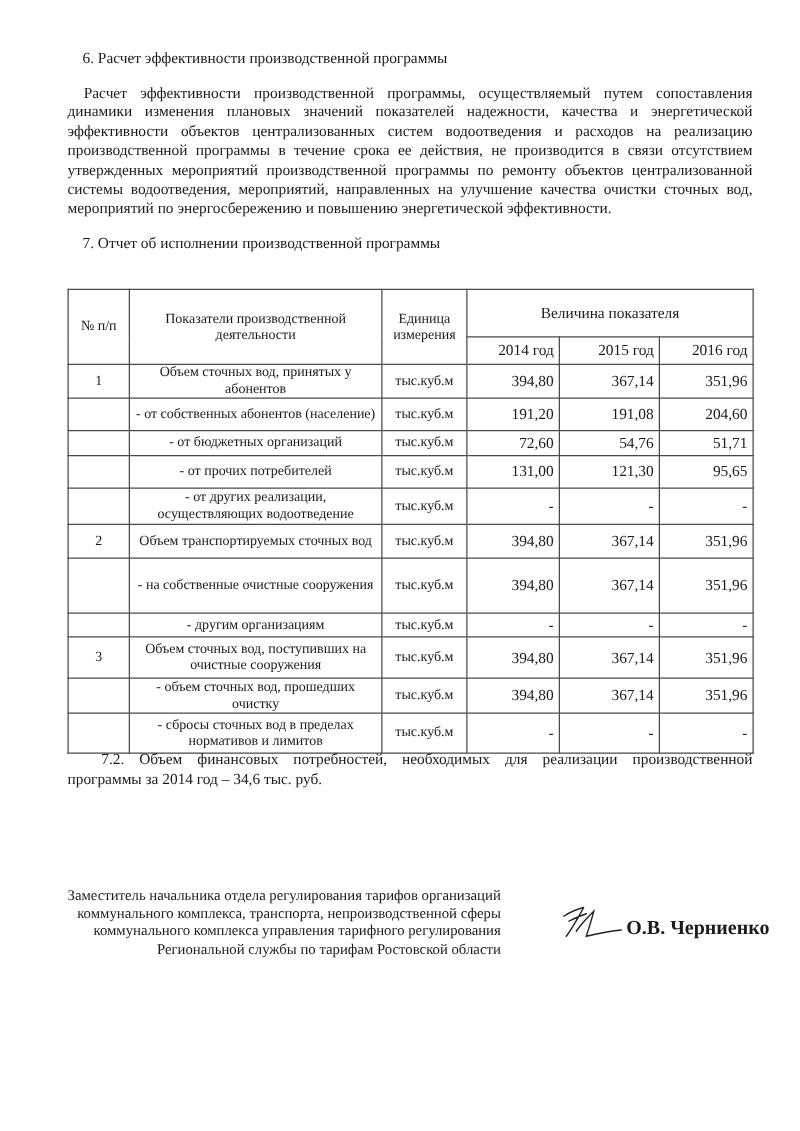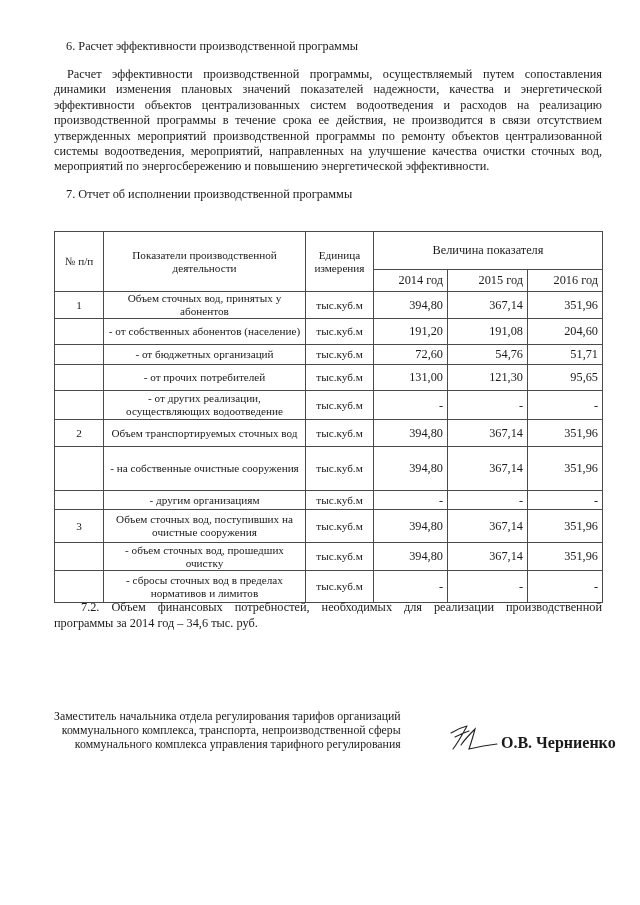--- a/index.html
+++ b/index.html
@@ -144,19 +144,20 @@
   </table>
 
 <div class="p fin">
   <div>7.2. Объем финансовых потребностей, необходимых для реализации производственной программы за 2014 год – 34,6 тыс. руб.</div>
 </div>
 
 <div class="p sign">
   <div>Заместитель начальника отдела регулирования тарифов организаций</div>
   <div>коммунального комплекса, транспорта, непроизводственной сферы</div>
   <div>коммунального комплекса управления тарифного регулирования</div>
+  <div>Региональной службы по тарифам Ростовской области</div>
 </div>
 
 <svg class="sigsvg" width="52" height="30" viewBox="0 0 52 30">
   <path d="M4 10 C10 6, 16 4, 20 3 M8 14 C12 12, 16 10, 22 8 M20 3 C16 10, 12 18, 6 26 M14 22 C18 16, 24 10, 28 6 C26 14, 24 20, 22 26 C30 24, 40 22, 50 21" fill="none" stroke="#222" stroke-width="1.1" stroke-linecap="round"></path>
 </svg>
 
 <div class="p signer">О.В. Черниенко</div>
 
 </body></html>

